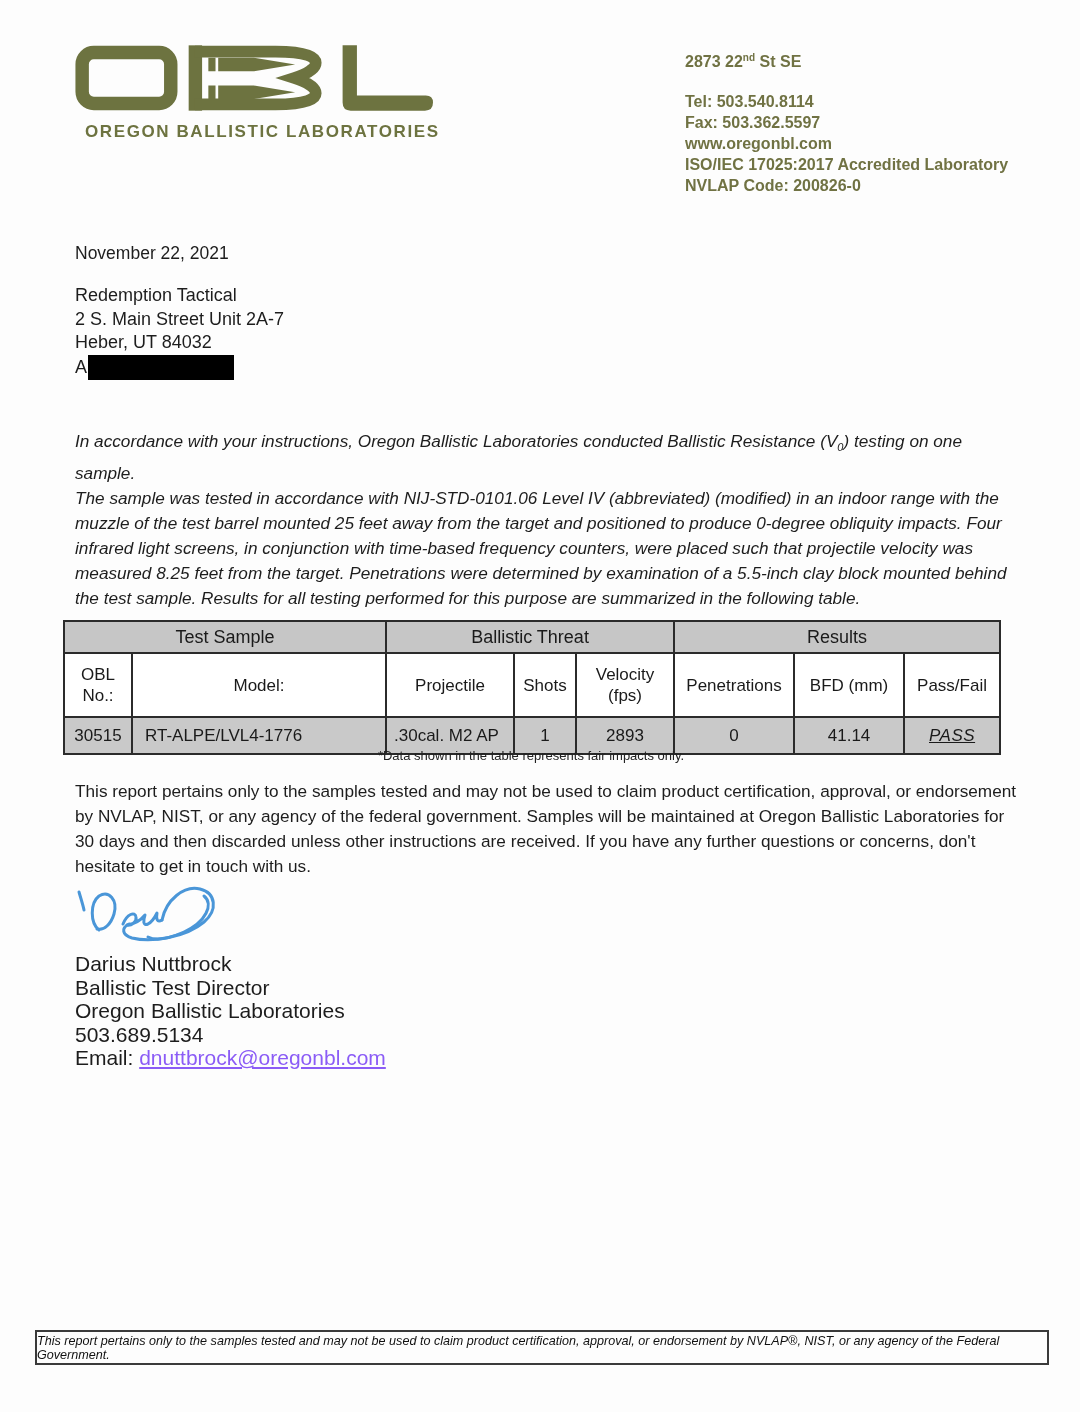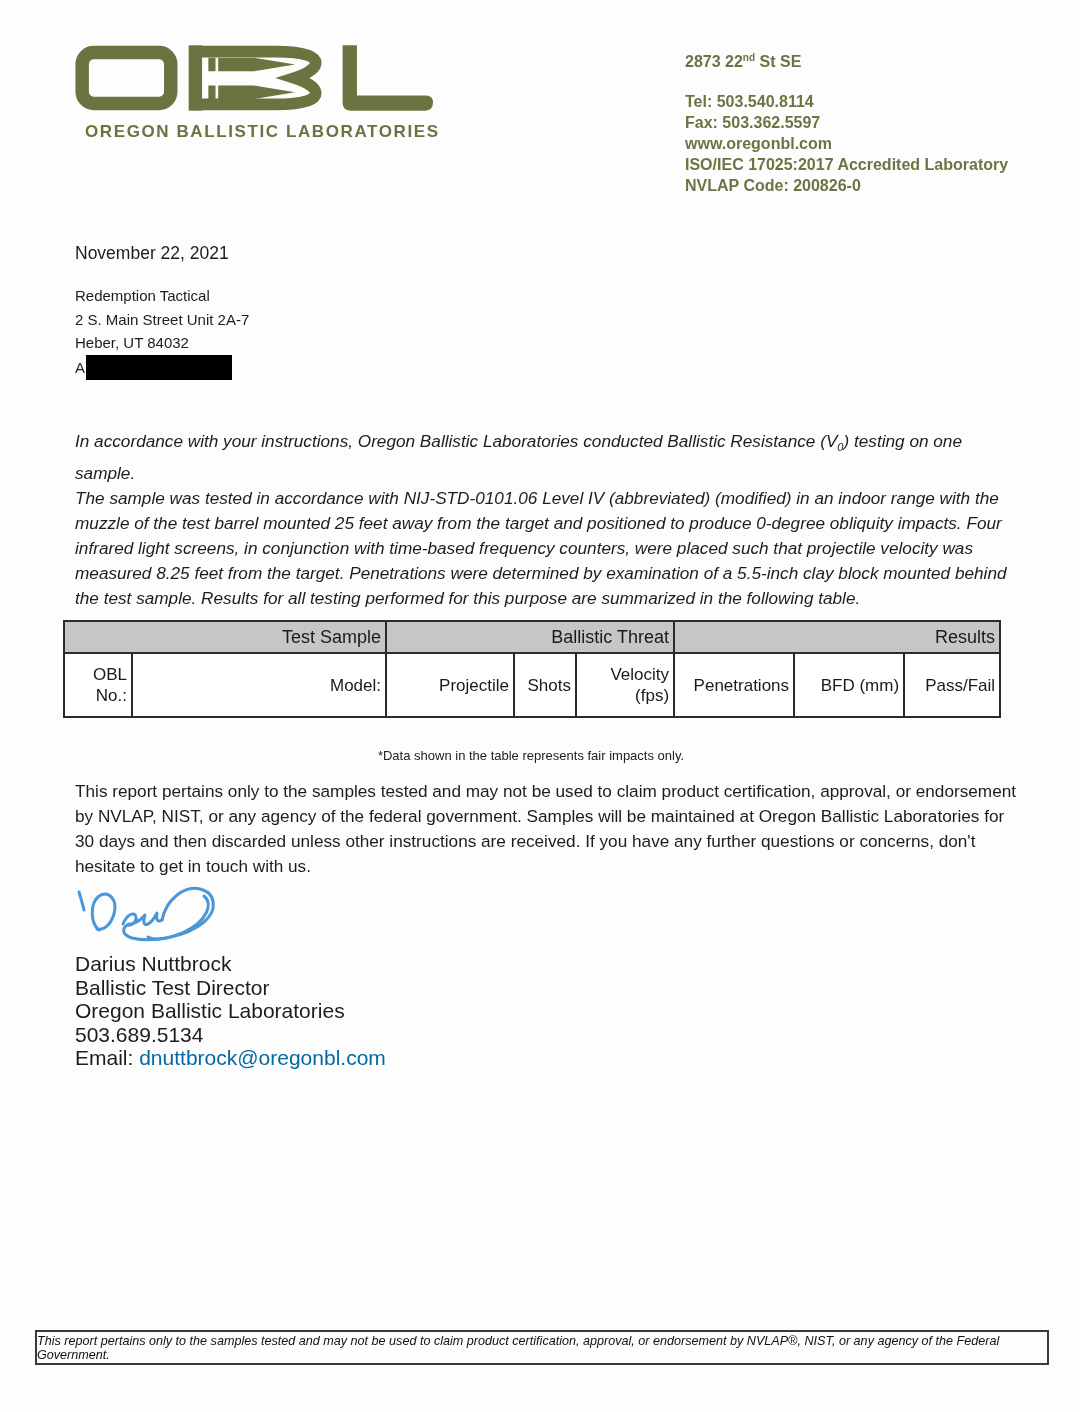--- a/index.html
+++ b/index.html
@@ -17,56 +17,56 @@
   }
   .contact-block {
     position:absolute; left:685px; top:47px; color:#707243; font-weight:bold;
     font-size:16px; line-height:21px; width:360px;
   }
   .contact-block sup { font-size:10px; }
   .contact-spacer { height:19px; }
 
   
   .date-line { position:absolute; left:75px; top:243px; font-size:17.5px; }
-  .recipient-block { position:absolute; left:75px; top:284px; font-size:15px; line-height:23.5px; }
+  .recipient-block { position:absolute; left:75px; top:284px; font-size:18px; line-height:23.5px; }
   .redaction-bar {
     display:inline-block; width:146px; height:25px; background:#000;
     vertical-align:-7px; margin-left:1px;
   }
   .body-copy { position:absolute; left:75px; top:429px; width:948px; font-size:17.2px; line-height:25.1px; }
   .body-copy p { margin:0;font-style:italic; }
   .body-copy sub { font-size:11px; }
 
   
   .results-table {
     position:absolute; left:63px; top:620px; width:936px;
     border-collapse:collapse; font-size:17px; table-layout:fixed; color:#1a1a1a;
   }
   .results-table th, .results-table td {
-    border:2px solid #2b2b2b; text-align:right; vertical-align:middle;
+    border:2px solid #2b2b2b; text-align:center; vertical-align:middle;
     font-weight:normal; padding:2px 4px; overflow:hidden;
   }
   .row-group th { background:#c6c6c6; height:26px; font-size:18px; }
   .row-sub th { background:#ffffff; height:58px; line-height:21px; }
   .row-data td { background:#c9c9c9; height:31px; }
   .cell-left { text-align:left !important; padding-left:12px !important; }
   .cell-proj { text-align:left !important; padding-left:7px !important; }
   .cell-pass { font-weight:bold; font-style:italic; text-decoration:underline; letter-spacing:0.5px; }
   .table-footnote {
     position:absolute; left:63px; top:748px; width:936px; text-align:center;
     font-size:13px; color:#222;
   }
 
   .closing-copy { position:absolute; left:75px; top:779px; width:948px; font-size:17.2px; line-height:25.1px; }
   .closing-copy p { margin:0; }
 
   
   .signature-svg { position:absolute; left:66px; top:876px; width:170px; height:78px; }
   .signoff-block { position:absolute; left:75px; top:952px; font-size:21px; line-height:23.5px; }
-  .email-link { color:#0369a1; cursor:pointer; }
+  .email-link { color:#8b5cf6; text-decoration:underline; cursor:pointer; }
 
   
   .footer-box {
     position:absolute; left:35px; top:1330px; width:1010px; height:31px;
     border:2px solid #3a3a3a; display:flex; align-items:center; justify-content:center;
     font-style:italic; font-size:12.6px; color:#111;
   }
 </style>
 </head>
 <body>
@@ -137,20 +137,30 @@
     <tr class="row-sub">
       <th>OBL No.:</th>
       <th>Model:</th>
       <th>Projectile</th>
       <th>Shots</th>
       <th>Velocity (fps)</th>
       <th>Penetrations</th>
       <th>BFD (mm)</th>
       <th>Pass/Fail</th>
     </tr>
+    <tr class="row-data">
+      <td>30515</td>
+      <td class="cell-left">RT-ALPE/LVL4-1776</td>
+      <td class="cell-proj">.30cal. M2 AP</td>
+      <td>1</td>
+      <td>2893</td>
+      <td>0</td>
+      <td>41.14</td>
+      <td class="cell-pass">PASS</td>
+    </tr>
   </tbody>
     </table>
   <div class="table-footnote">*Data shown in the table represents fair impacts only.</div>
 
   <div class="closing-copy">
     <p>This report pertains only to the samples tested and may not be used to claim product certification, approval, or endorsement by NVLAP, NIST, or any agency of the federal government. Samples will be maintained at Oregon Ballistic Laboratories for 30 days and then discarded unless other instructions are received. If you have any further questions or concerns, don't hesitate to get in touch with us.</p>
   </div>
 
   <svg class="signature-svg" viewBox="0 0 170 78" aria-hidden="true">
     <g fill="none" stroke="#4a96d8" stroke-width="3" stroke-linecap="round" stroke-linejoin="round">

